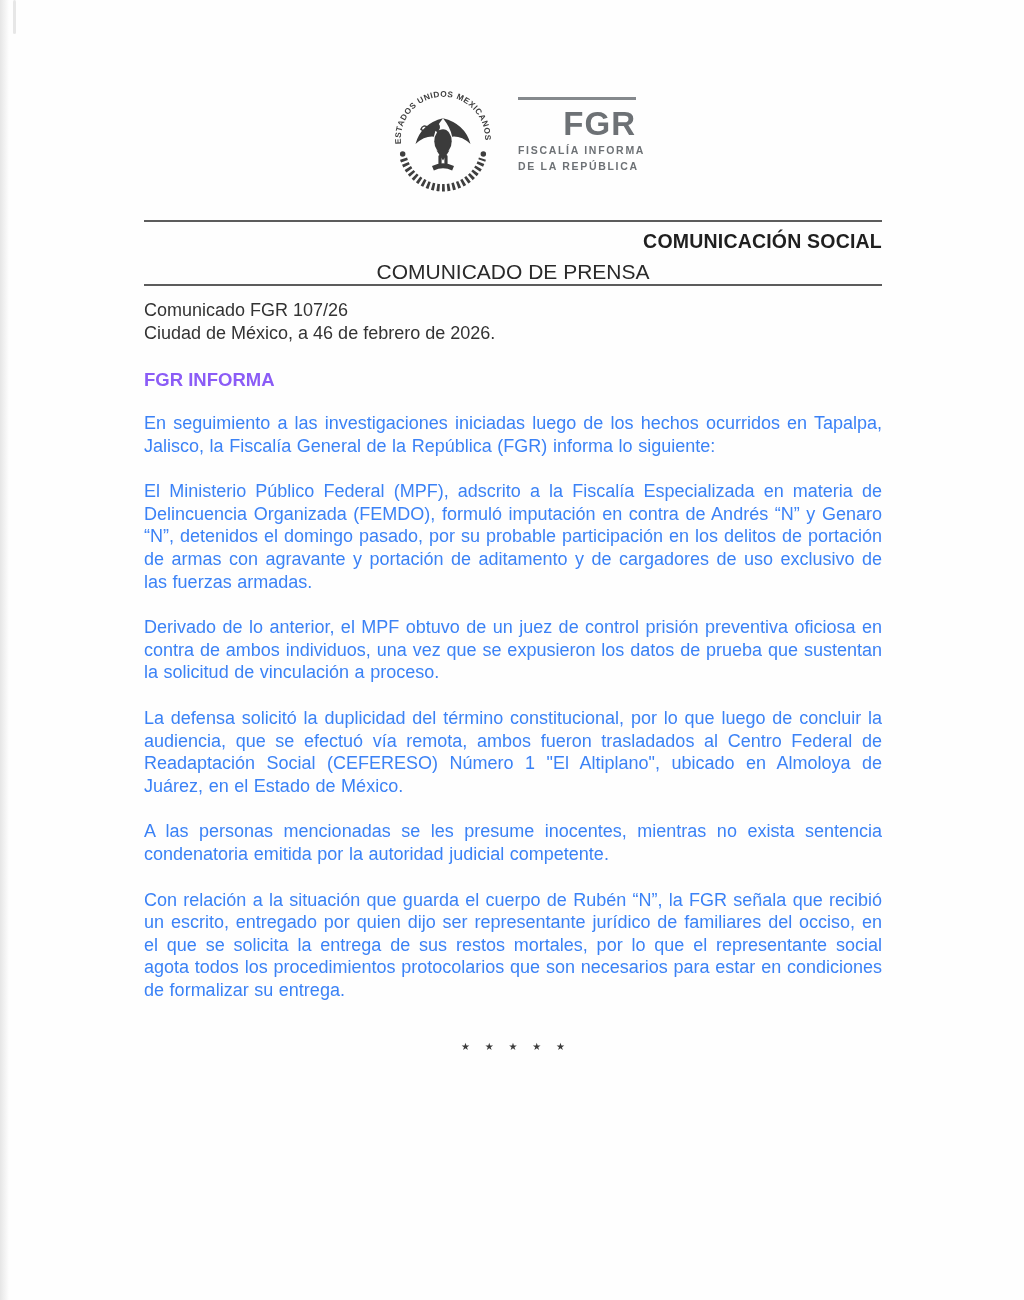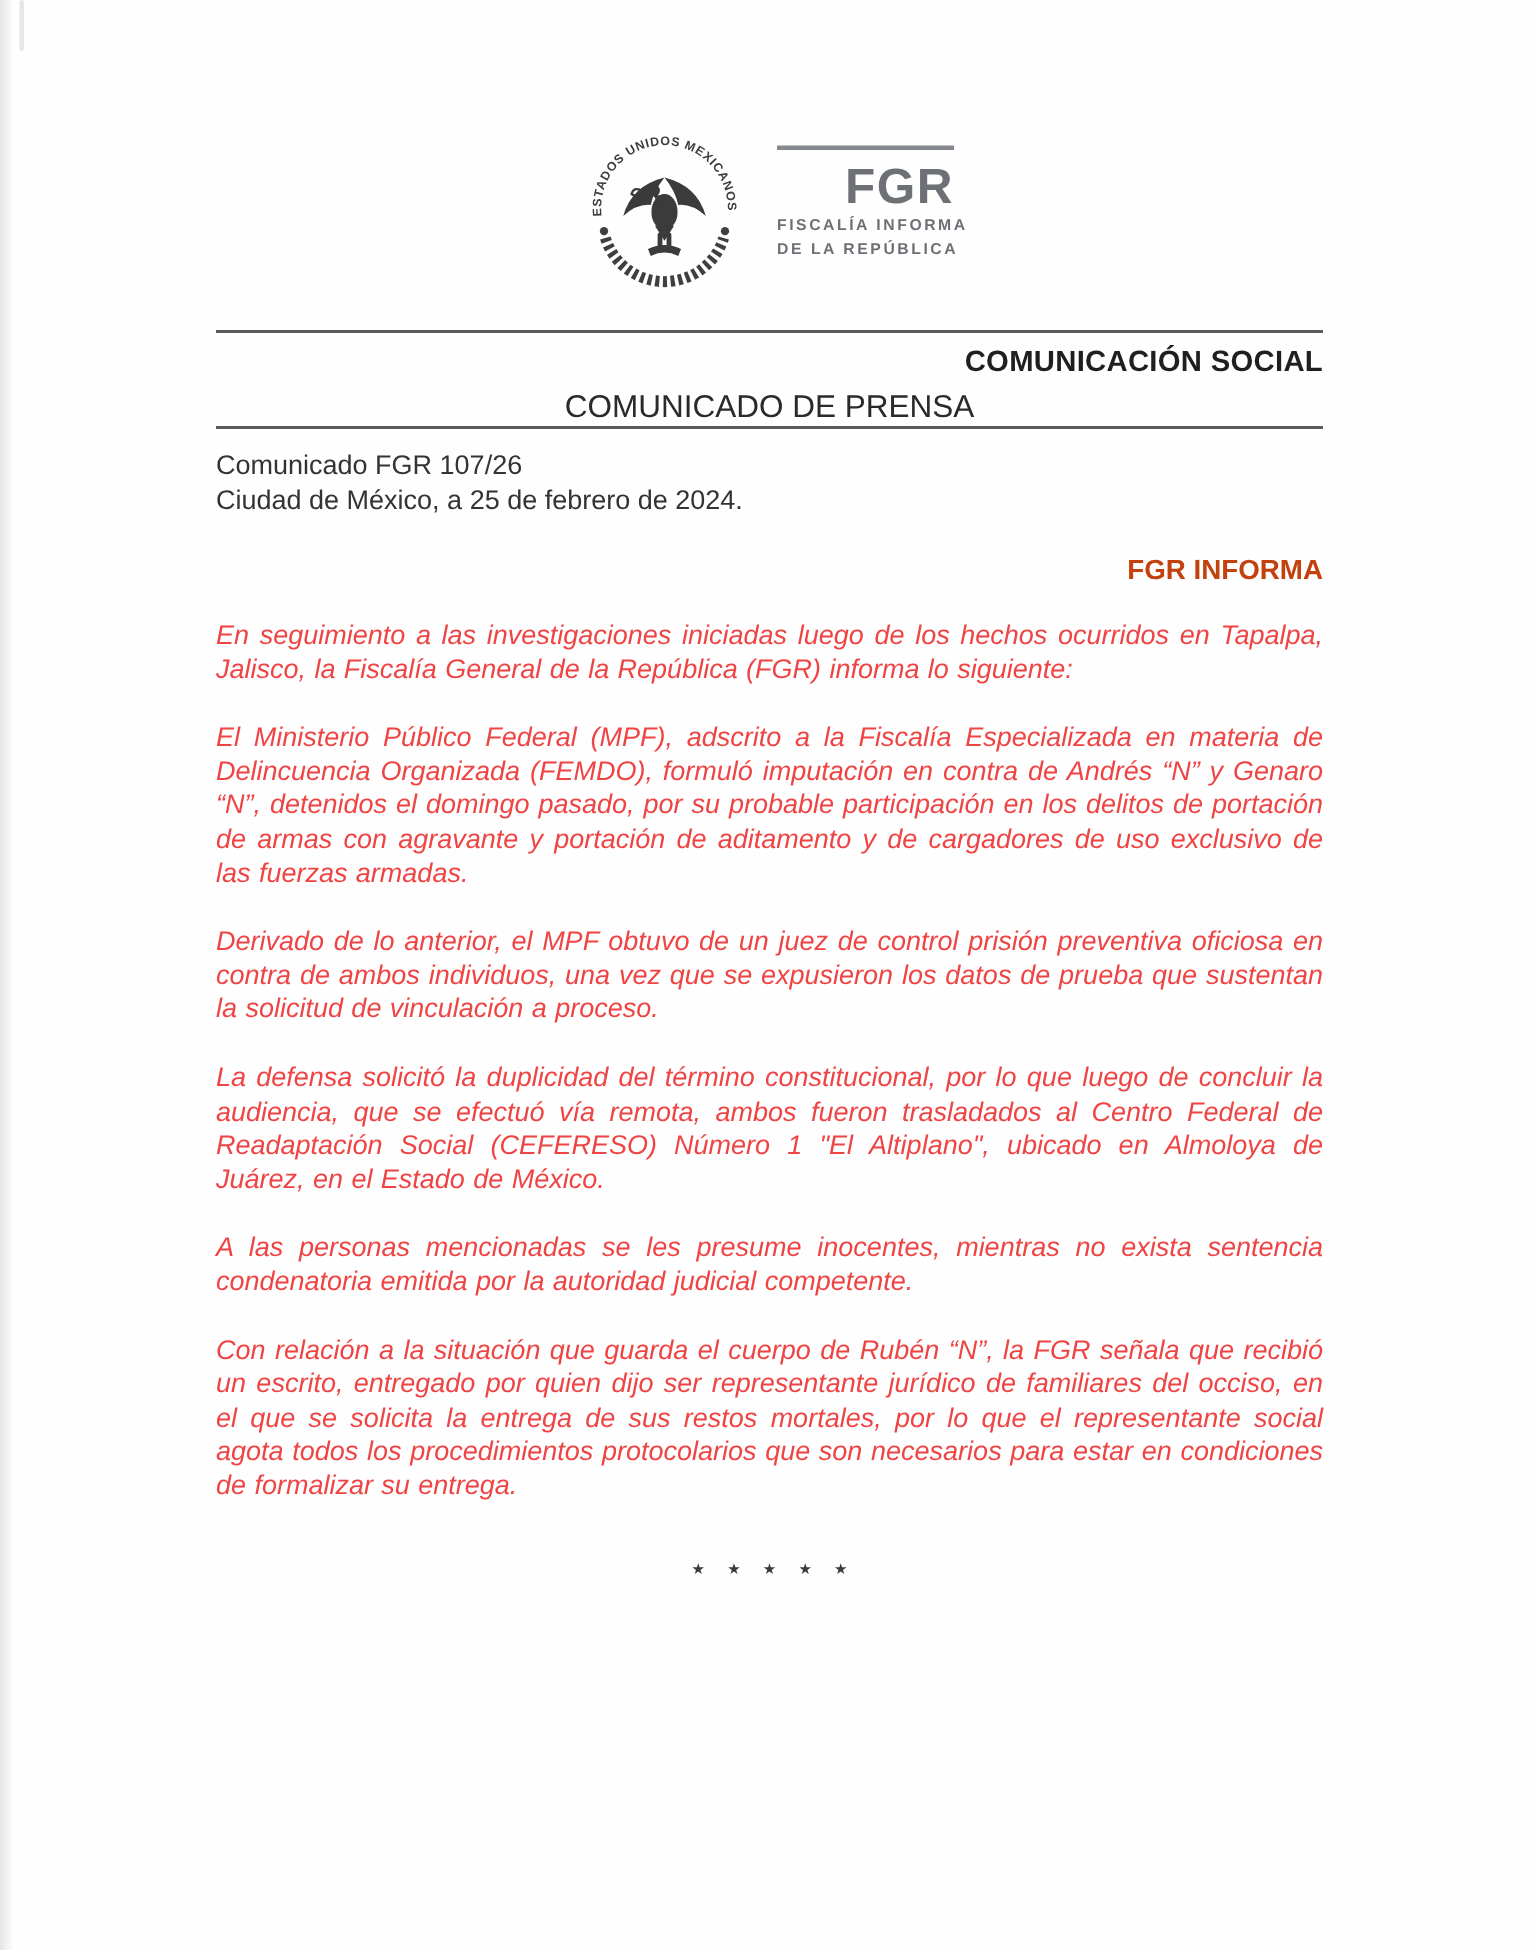--- a/index.html
+++ b/index.html
@@ -41,25 +41,25 @@
   
   .content { margin: 0 142px 0 144px; filter: blur(0.2px); }
   .rule { height: 2px; background: #5c5c5c; }
   .rule-top { margin-top: 16px; }
   .hdr-title {
     margin-top: 8px; text-align: right; font-weight: bold;
     font-size: 19.5px; letter-spacing: 0.2px; color: #1f1f1f;
   }
   .hdr-subtitle { margin-top: 7px; margin-bottom: 0; text-align: center; font-size: 21px; color: #2a2a2a; }
   .meta { margin-top: 13px; text-align: left; font-size: 18px; line-height: 23px; color: #333333; }
-  .informa { margin-top: 24px; text-align: right; font-weight: bold; font-size: 18.5px; color: #c2410c; }
+  .informa { margin-top: 24px; text-align: left; font-weight: bold; font-size: 18.5px; color: #8b5cf6; }
   .body-text { margin-top: 21px; }
   .body-text p {
     margin: 0 0 23px; text-align: justify; font-size: 18px;
-    line-height: 22.6px; color: #ef4444; word-spacing: 0.6px; font-style: italic;
+    line-height: 22.6px; color: #3b82f6; word-spacing: 0.6px;
   }
   .stars {
     margin-top: 40px; text-align: center; font-size: 10px;
     letter-spacing: 6px; padding-left: 6px; color: #3c3c3c;
   }
 </style>
 </head>
 <body>
 
 <div class="page">
@@ -105,21 +105,21 @@
 
   <main class="content">
 
     <div class="rule rule-top"></div>
     <div class="hdr-title">COMUNICACIÓN SOCIAL</div>
     <div class="hdr-subtitle">COMUNICADO DE PRENSA</div>
     <div class="rule"></div>
 
     <div class="meta">
       <div>Comunicado FGR 107/26</div>
-      <div>Ciudad de México, a 25 de febrero de 2024.</div>
+      <div>Ciudad de México, a 46 de febrero de 2026.</div>
     </div>
 
     <div class="informa">FGR INFORMA</div>
 
     <div class="body-text">
       <p>En seguimiento a las investigaciones iniciadas luego de los hechos ocurridos en Tapalpa, Jalisco, la Fiscalía General de la República (FGR) informa lo siguiente:</p>
       <p>El Ministerio Público Federal (MPF), adscrito a la Fiscalía Especializada en materia de Delincuencia Organizada (FEMDO), formuló imputación en contra de Andrés “N” y Genaro “N”, detenidos el domingo pasado, por su probable participación en los delitos de portación de armas con agravante y portación de aditamento y de cargadores de uso exclusivo de las fuerzas armadas.</p>
       <p>Derivado de lo anterior, el MPF obtuvo de un juez de control prisión preventiva oficiosa en contra de ambos individuos, una vez que se expusieron los datos de prueba que sustentan la solicitud de vinculación a proceso.</p>
       <p>La defensa solicitó la duplicidad del término constitucional, por lo que luego de concluir la audiencia, que se efectuó vía remota, ambos fueron trasladados al Centro Federal de Readaptación Social (CEFERESO) Número 1 "El Altiplano", ubicado en Almoloya de Juárez, en el Estado de México.</p>
       <p>A las personas mencionadas se les presume inocentes, mientras no exista sentencia condenatoria emitida por la autoridad judicial competente.</p>

